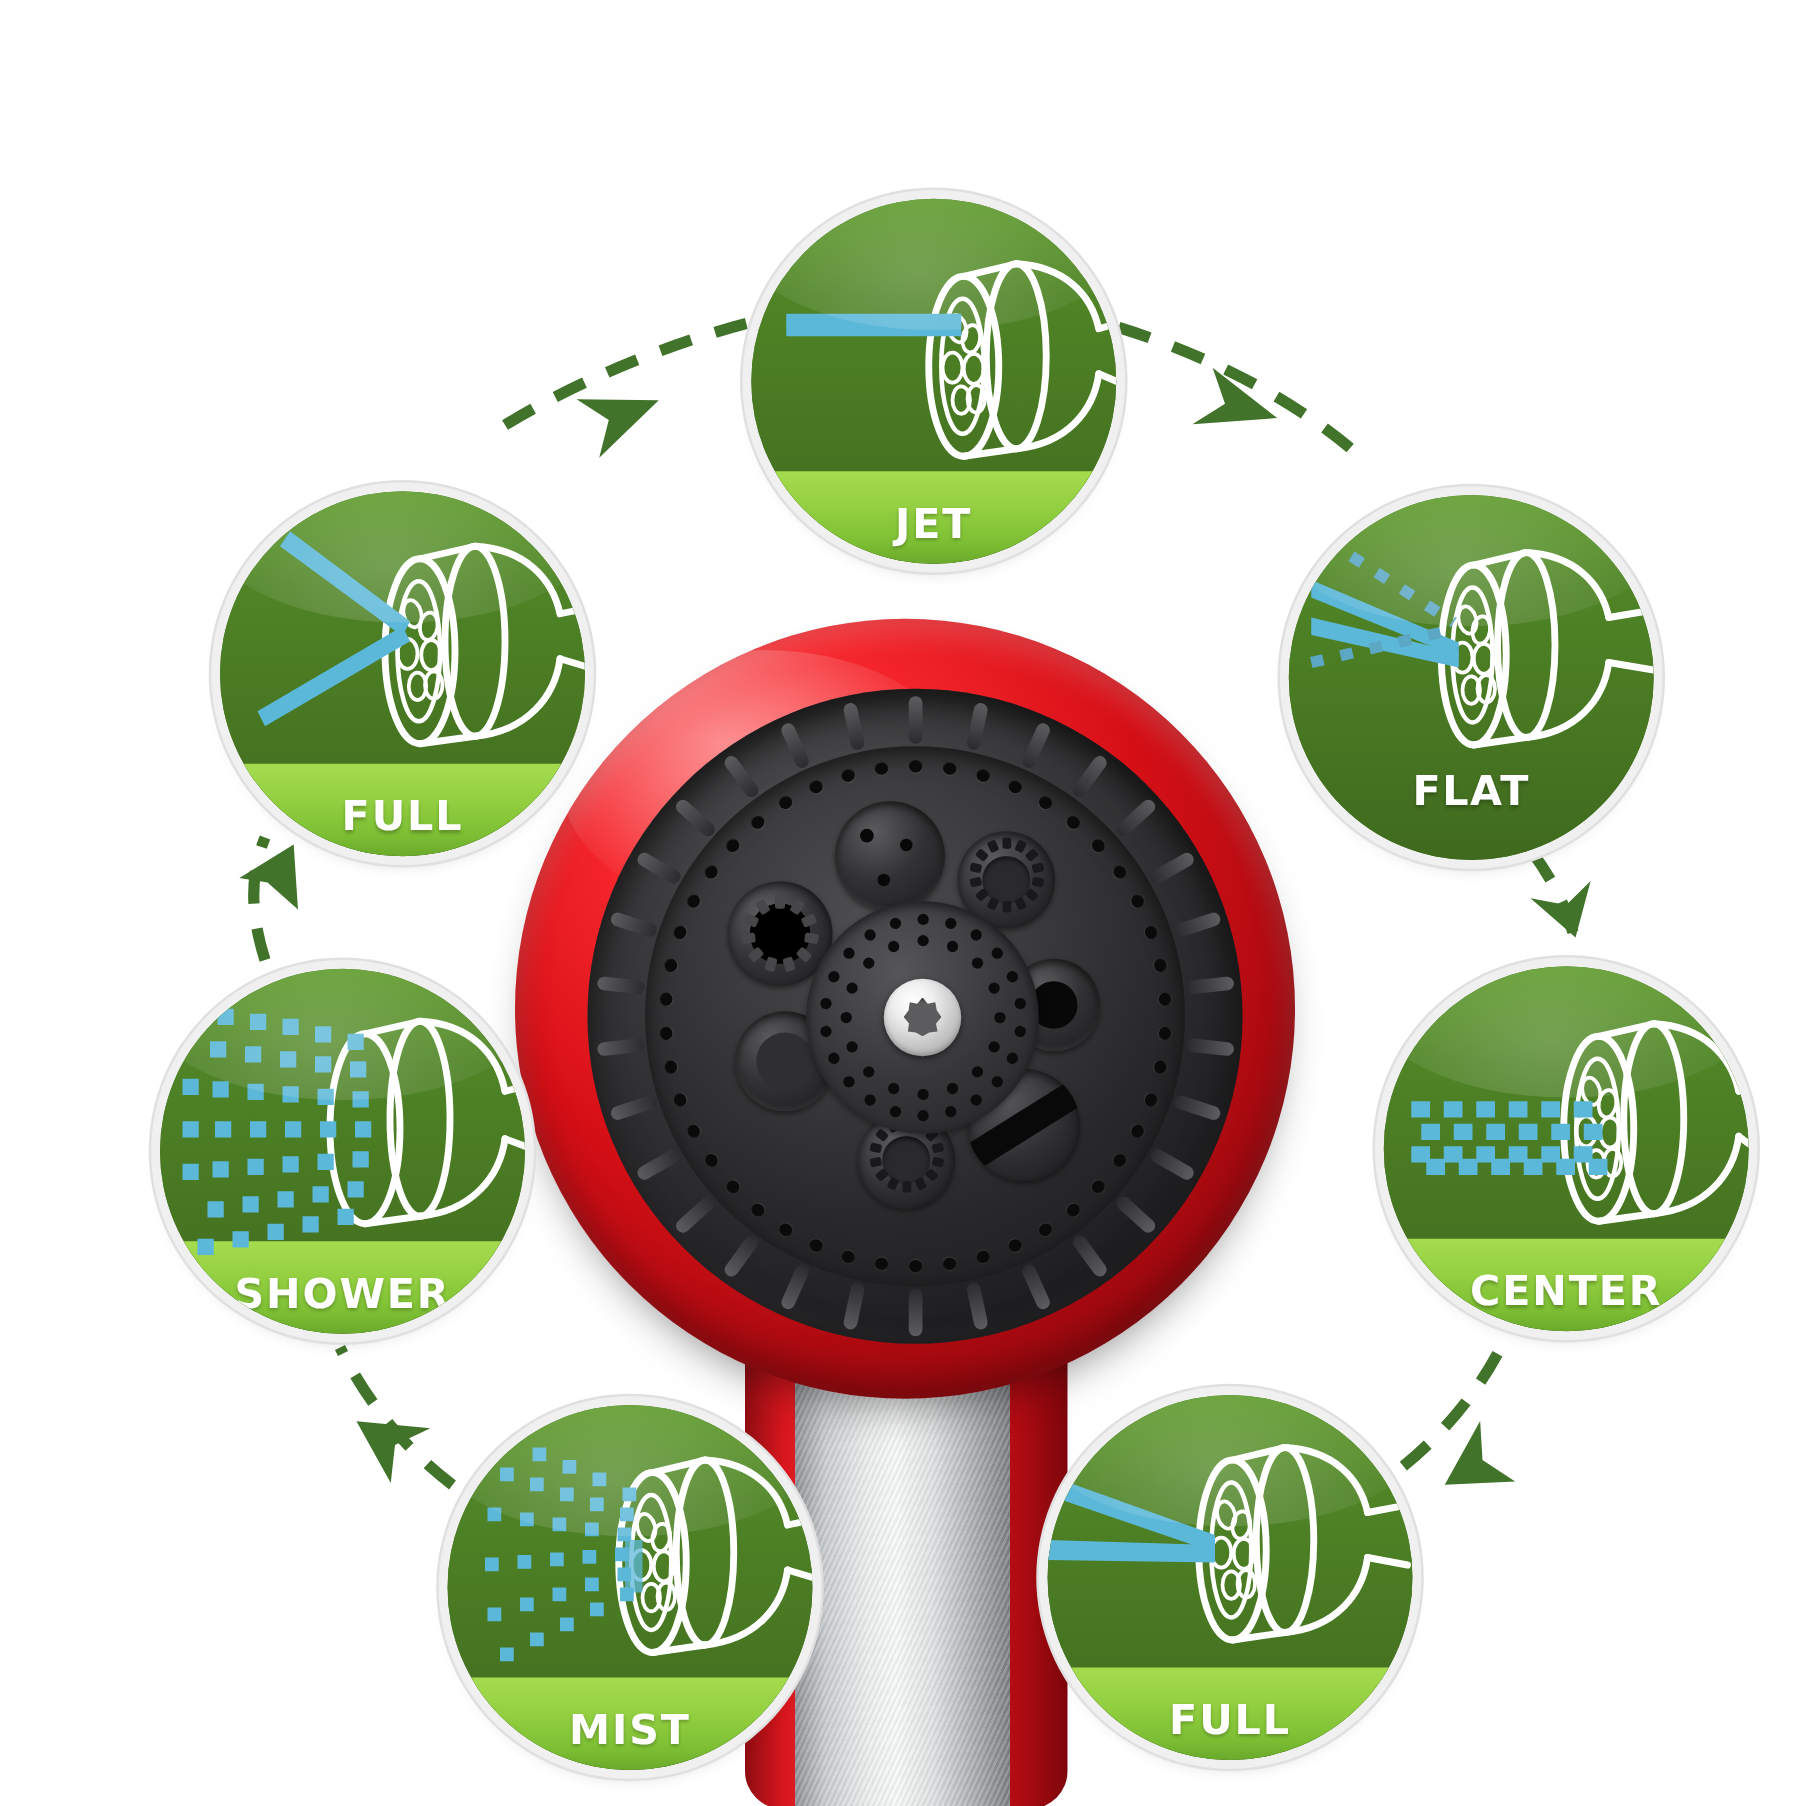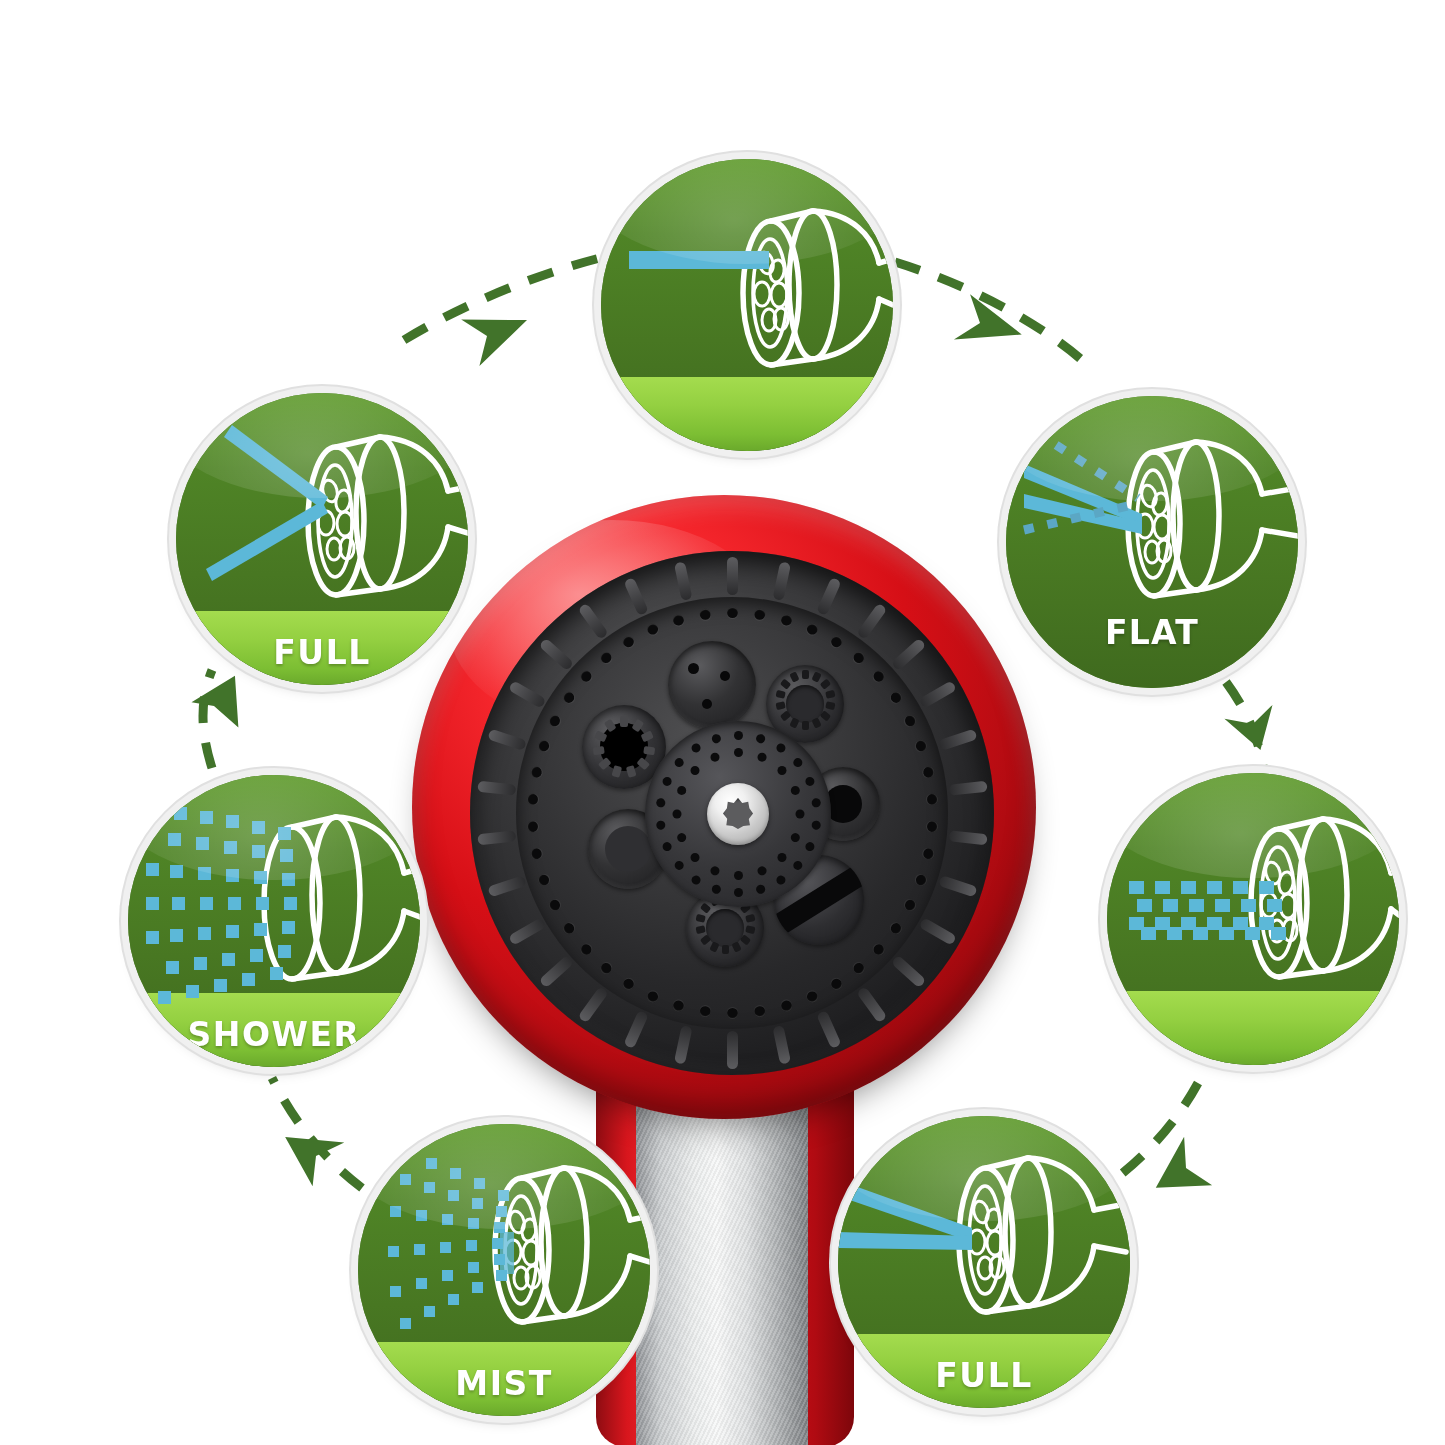--- a/index.html
+++ b/index.html
@@ -444,23 +444,24 @@
         <ellipse cx="165" cy="104" rx="7" ry="11" transform="rotate(-14 165 104)"></ellipse>
         <ellipse cx="176" cy="112" rx="7" ry="11" transform="rotate(8 176 112)"></ellipse>
         <ellipse cx="161" cy="135" rx="8" ry="12"></ellipse>
         <ellipse cx="178" cy="136" rx="8" ry="12"></ellipse>
         <ellipse cx="168" cy="161" rx="7" ry="11"></ellipse>
         <ellipse cx="180" cy="160" rx="7" ry="11"></ellipse>
       </g>
       <rect x="28" y="92" width="140" height="18" fill="#5cb8d8"></rect>
     </svg>
     <div class="gloss"></div>
+    <div class="label">JET</div>
   </div>
 
-  <div class="badge noband" style="left:1006px;top:396px;">
+  <div class="badge noband" style="left:1031px;top:396px;">
     <div class="bg-top"></div>
 
     <svg viewBox="0 0 292 292">
       <g fill="none" stroke="#ffffff" stroke-width="5.5" stroke-linejoin="round" stroke-linecap="round">
         <ellipse cx="148" cy="128" rx="26" ry="72"></ellipse>
         <path d="M148,56 L190,46 M148,200 L190,194"></path>
         <ellipse cx="190" cy="120" rx="23" ry="74"></ellipse>
         <path d="M190,46 C228,48 250,70 256,98 M190,194 C230,190 252,164 256,134"></path>
         <path d="M256,98 L292,92 M256,134 L292,140"></path>
         <ellipse cx="147" cy="128" rx="16" ry="54" stroke-width="3.6"></ellipse>
@@ -525,20 +526,21 @@
           <rect x="152" y="144" width="15" height="13"></rect>
         <rect x="34" y="154" width="15" height="13"></rect>
           <rect x="60" y="154" width="15" height="13"></rect>
         <rect x="86" y="154" width="15" height="13"></rect>
           <rect x="112" y="154" width="15" height="13"></rect>
         <rect x="138" y="154" width="15" height="13"></rect>
           <rect x="164" y="154" width="15" height="13"></rect>
       </g>
     </svg>
     <div class="gloss"></div>
+    <div class="label">CENTER</div>
   </div>
 
   <div class="badge" style="left:838px;top:1116px;">
     <div class="bg-top"></div>
     <div class="band"></div>
     <svg viewBox="0 0 292 292">
       <g fill="none" stroke="#ffffff" stroke-width="5.5" stroke-linejoin="round" stroke-linecap="round">
         <ellipse cx="148" cy="124" rx="27" ry="72"></ellipse>
         <path d="M148,52 L190,42 M148,196 L190,190"></path>
         <ellipse cx="190" cy="116" rx="23" ry="74"></ellipse>

